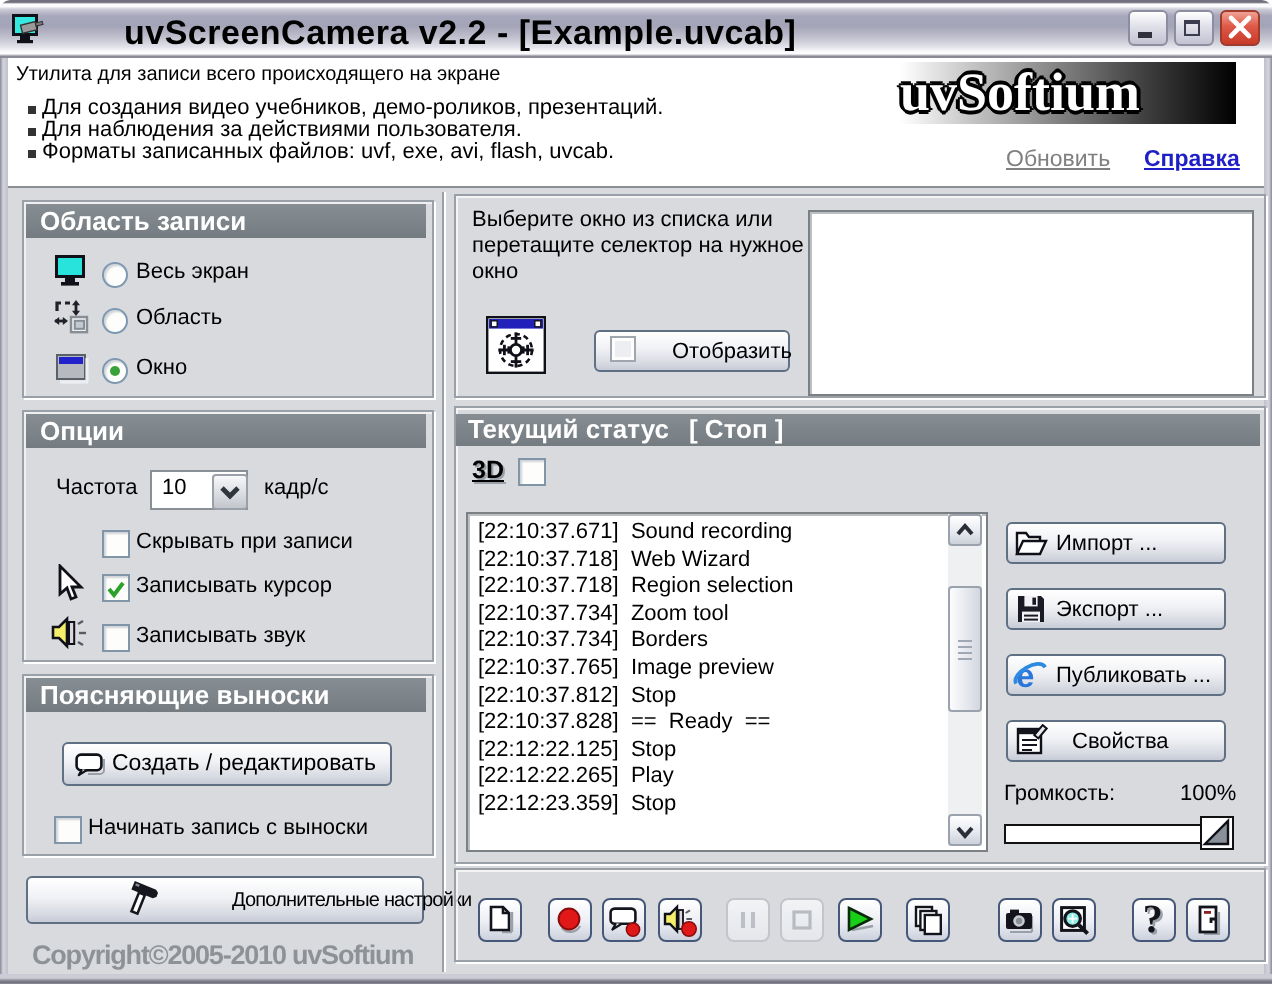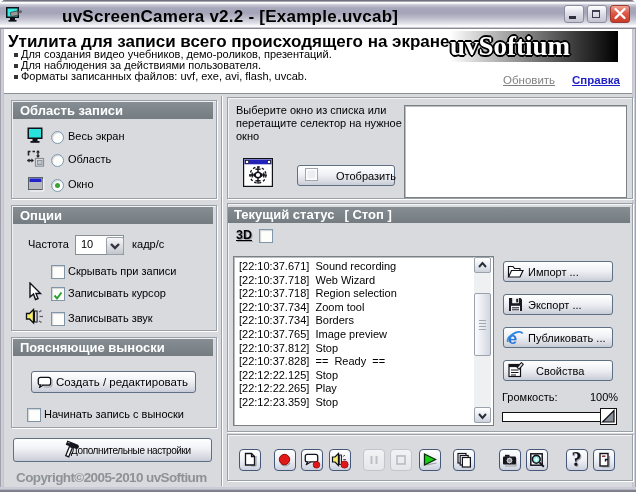--- a/index.html
+++ b/index.html
@@ -69,21 +69,21 @@
     <svg width="18" height="16" viewBox="0 0 18 16">
         <path d="M4.5 3 L13.5 12 M13.5 3 L4.5 12" stroke="#fff" stroke-width="2.3" stroke-linecap="round"></path>
       </svg>
   </div>
 
   <div class="sideborder" style="left:0"></div>
   <div class="sideborder" id="bord-r" style="right:0"></div>
   <div id="bord-b"></div>
 
   <div id="hdr"></div>
-  <div class="abs" style="left:8px;top:32px;font-size:17px;font-weight:bold">Утилита для записи всего происходящего на экране</div>
+  <div class="abs" style="left:8px;top:32px;font-size:10px;font-weight:normal">Утилита для записи всего происходящего на экране</div>
   <div class="bullet" style="left:14px;top:53px"></div>
   <div class="bullet" style="left:14px;top:64px"></div>
   <div class="bullet" style="left:14px;top:75px"></div>
   <div class="abs txt11" style="left:21px;top:49px;line-height:11px">Для создания видео учебников, демо-роликов, презентаций.<br>Для наблюдения за действиями пользователя.<br>Форматы записанных файлов: uvf, exe, avi, flash, uvcab.</div>
   <div class="abs" id="logo" style="left:450px;top:31px;width:168px;height:31px;background:linear-gradient(90deg,#ffffff,#c8c8c8 20%,#3a3a3a 75%,#000000);text-align:left;">
     <span style="font-family:'Liberation Serif',serif;font-weight:bold;font-size:27px;color:#fff;line-height:31px;
       text-shadow:-2px 0 0 #000,2px 0 0 #000,0 -2px 0 #000,0 2px 0 #000,-1px -1px 0 #000,1px 1px 0 #000,-1px 1px 0 #000,1px -1px 0 #000;">uvSoftium</span>
   </div>
   <div class="abs" style="left:503px;top:74px;font-size:11.5px;font-weight:normal;color:#808080;text-decoration:underline">Обновить</div>
   <div class="abs" style="left:572px;top:74px;font-size:11.5px;font-weight:bold;color:#1f1fc8;text-decoration:underline">Справка</div>
@@ -158,21 +158,21 @@
   <div class="ghdr" style="left:13px;top:339px;width:193px">Поясняющие выноски</div>
   <div class="btn" style="left:31px;top:371px;width:165px;height:22px;line-height:21px;padding-left:24px;font-size:11.5px">Создать / редактировать</div>
   <svg class="abs" style="left:37px;top:376px" width="16" height="13" viewBox="0 0 16 13">
     <rect x="1.3" y="1.3" width="12.4" height="7.8" rx="2.2" fill="#fff" stroke="#101018" stroke-width="1.3"></rect>
     <path d="M4 8.6 l-1.6 3 l4 -2.6" fill="#fff" stroke="#101018" stroke-width="1.1" stroke-linejoin="round"></path>
     <path d="M15 3.5 v5.5 a2 2 0 0 1 -2 2 h-6" fill="none" stroke="#9aa0a8" stroke-width="1"></path>
   </svg>
   <div class="cb" style="left:27px;top:408px"></div>
   <div class="abs txt12" style="left:44px;top:408px">Начинать запись с выноски</div>
 
-  <div class="btn" style="left:13px;top:438px;width:199px;height:24px;line-height:23px;padding-left:57px;font-size:10px;letter-spacing:-0.4px">Дополнительные настройки</div>
+  <div class="btn" style="left:13px;top:438px;width:199px;height:24px;line-height:23px;padding-left:102px;font-size:10px;letter-spacing:-0.4px">Дополнительные настройки</div>
   <svg class="abs" style="left:61px;top:440px" width="21" height="20" viewBox="0 0 21 20">
     <g transform="rotate(22 10 9)">
       <path d="M3.5 2.5 h11.5 l1.5 1.2 v2.2 l-1.5 1.2 h-11.5 z" fill="#16161e"></path>
       <path d="M4.5 3.3 h2 v1.2 h-2 z" fill="#8a8a94"></path>
       <rect x="7.6" y="7.1" width="3.2" height="10" fill="#fff" stroke="#16161e" stroke-width="1.3"></rect>
     </g>
   </svg>
   <div class="abs" style="left:16px;top:470px;font-size:13.5px;font-weight:bold;color:#8d9297;letter-spacing:-0.6px">Copyright©2005-2010 uvSoftium</div>
 
   <div class="panel" style="left:227px;top:97px;width:404px;height:100px"></div>

